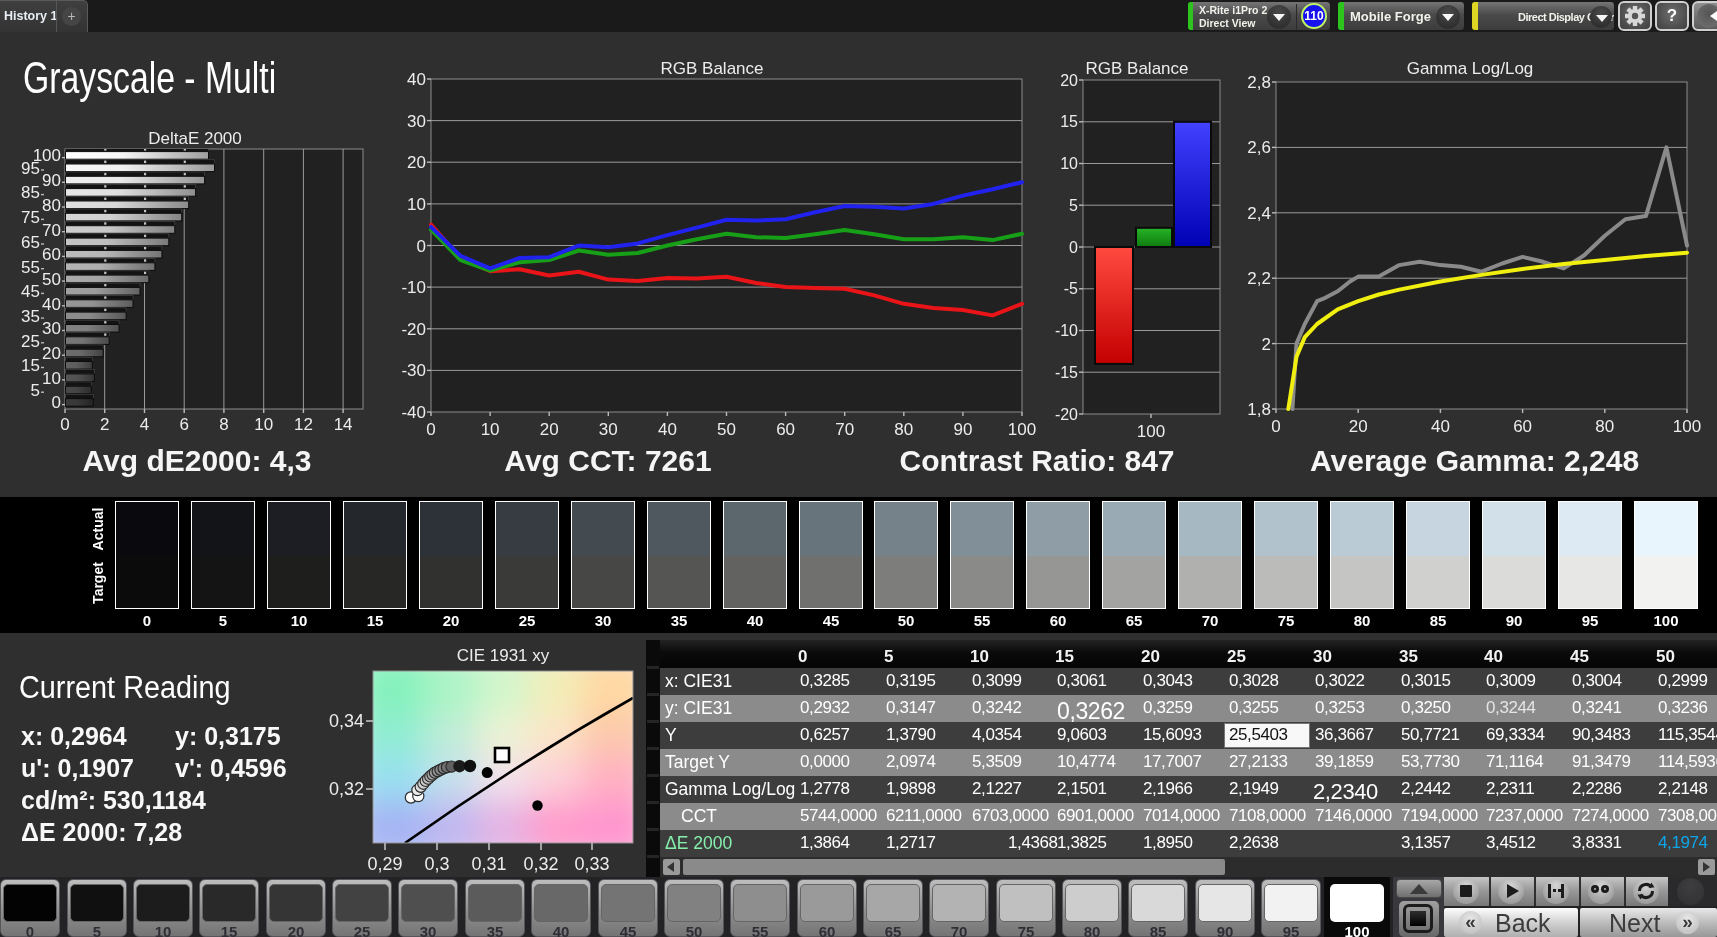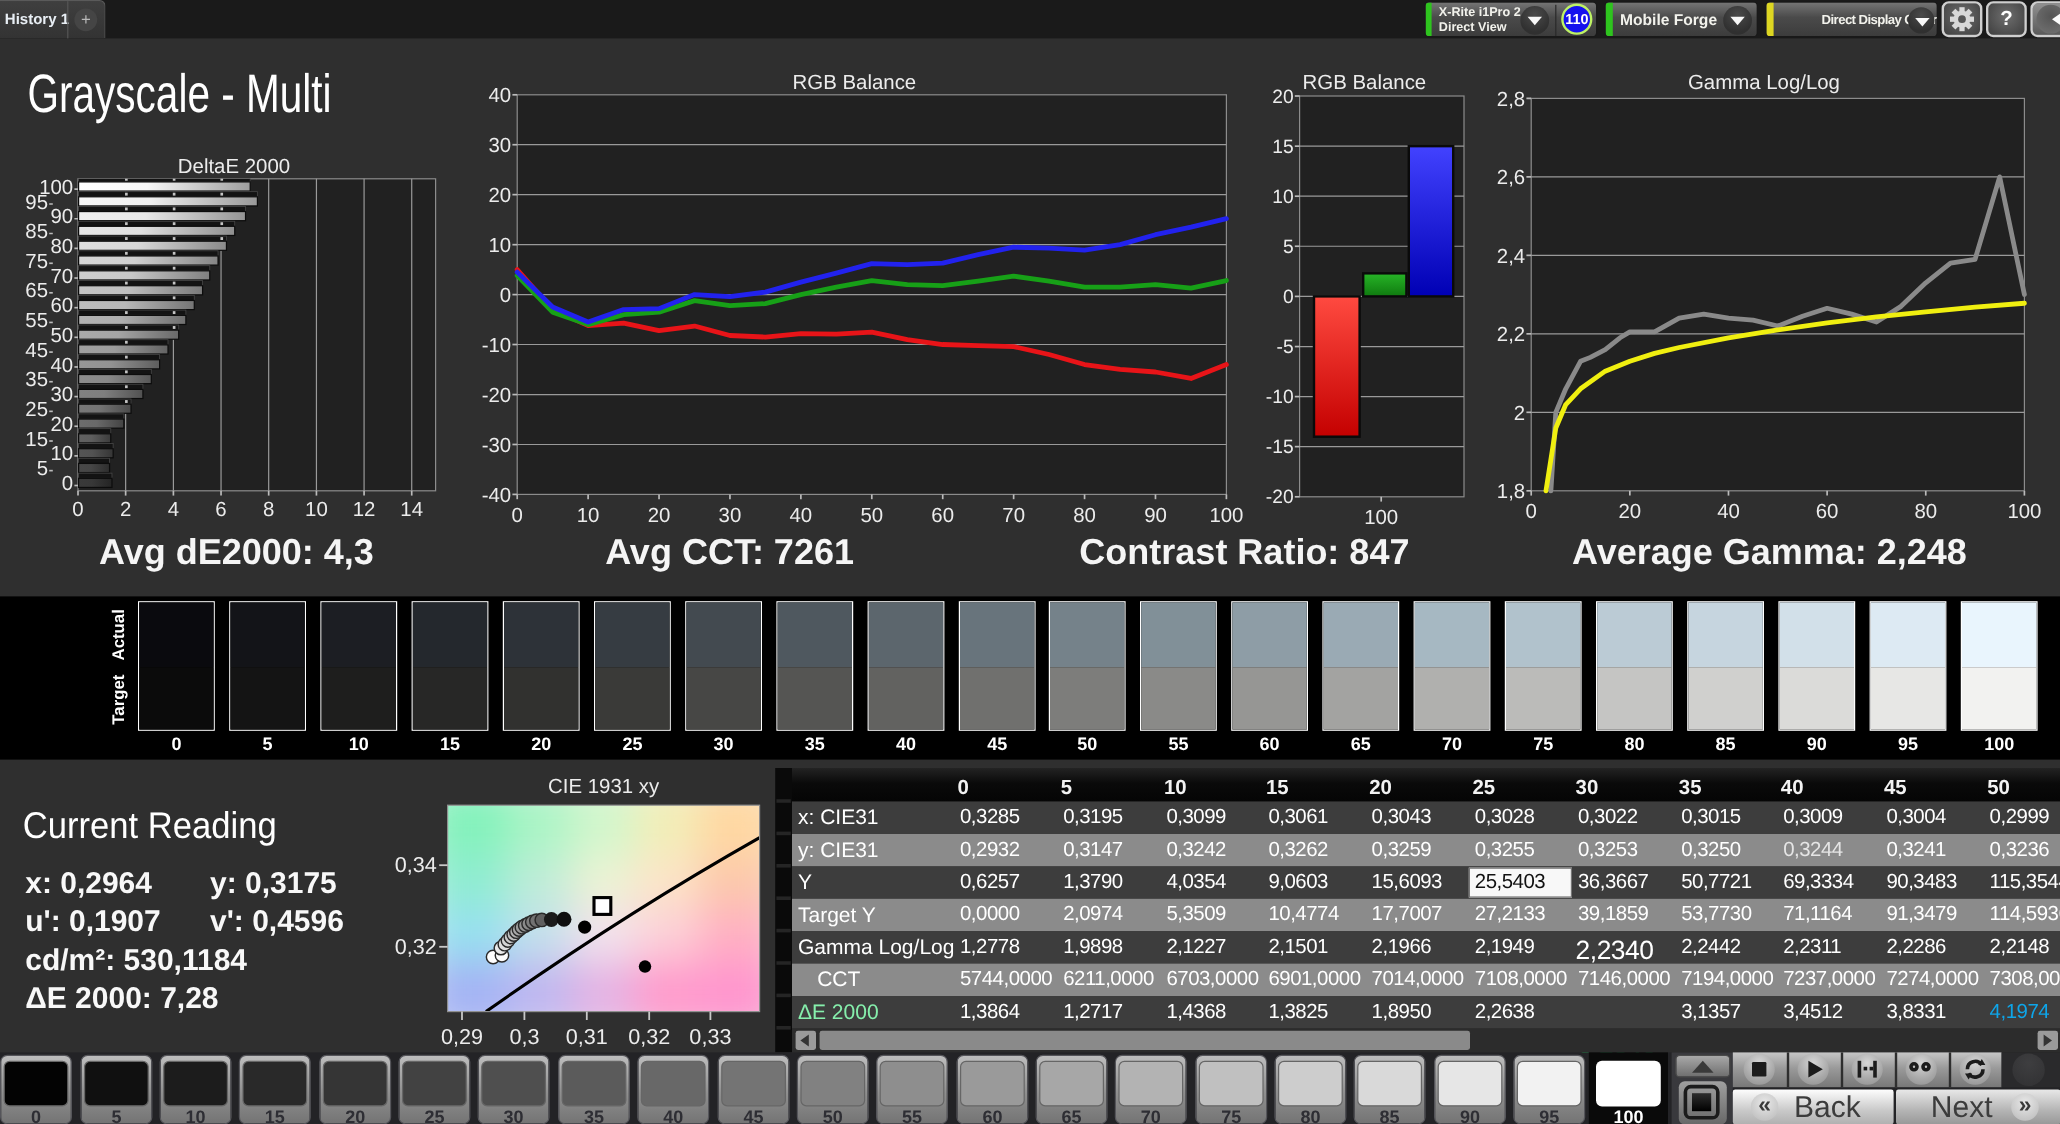--- a/index.html
+++ b/index.html
@@ -674,21 +674,21 @@
 <div class="abs" style="left:1315px;top:671px;color:#fff;font-size:17px;letter-spacing:-0.4px;">0,3022</div>
 <div class="abs" style="left:1401px;top:671px;color:#fff;font-size:17px;letter-spacing:-0.4px;">0,3015</div>
 <div class="abs" style="left:1486px;top:671px;color:#fff;font-size:17px;letter-spacing:-0.4px;">0,3009</div>
 <div class="abs" style="left:1572px;top:671px;color:#fff;font-size:17px;letter-spacing:-0.4px;">0,3004</div>
 <div class="abs" style="left:1658px;top:671px;color:#fff;font-size:17px;letter-spacing:-0.4px;">0,2999</div>
 <div class="abs" style="left:660px;top:695px;width:1057px;height:27px;background:#8b8b8b;"></div>
 <div class="abs" style="left:665px;top:698px;color:#fff;font-size:17.5px;">y: CIE31</div>
 <div class="abs" style="left:800px;top:698px;color:#fff;font-size:17px;letter-spacing:-0.4px;">0,2932</div>
 <div class="abs" style="left:886px;top:698px;color:#fff;font-size:17px;letter-spacing:-0.4px;">0,3147</div>
 <div class="abs" style="left:972px;top:698px;color:#fff;font-size:17px;letter-spacing:-0.4px;">0,3242</div>
-<div class="abs" style="left:1057px;top:698px;color:#fff;font-size:17px;letter-spacing:-0.4px;">0,3262</div>
+<div class="abs" style="left:1057px;top:698px;color:#fff;font-size:23px;letter-spacing:-0.4px;">0,3262</div>
 <div class="abs" style="left:1143px;top:698px;color:#fff;font-size:17px;letter-spacing:-0.4px;">0,3259</div>
 <div class="abs" style="left:1229px;top:698px;color:#fff;font-size:17px;letter-spacing:-0.4px;">0,3255</div>
 <div class="abs" style="left:1315px;top:698px;color:#fff;font-size:17px;letter-spacing:-0.4px;">0,3253</div>
 <div class="abs" style="left:1401px;top:698px;color:#fff;font-size:17px;letter-spacing:-0.4px;">0,3250</div>
 <div class="abs" style="left:1486px;top:698px;color:#e5e5e5;font-size:17px;letter-spacing:-0.4px;">0,3244</div>
 <div class="abs" style="left:1572px;top:698px;color:#fff;font-size:17px;letter-spacing:-0.4px;">0,3241</div>
 <div class="abs" style="left:1658px;top:698px;color:#fff;font-size:17px;letter-spacing:-0.4px;">0,3236</div>
 <div class="abs" style="left:660px;top:722px;width:1057px;height:27px;background:#3d3d3d;"></div>
 <div class="abs" style="left:665px;top:725px;color:#fff;font-size:17.5px;">Y</div>
 <div class="abs" style="left:800px;top:725px;color:#fff;font-size:17px;letter-spacing:-0.4px;">0,6257</div>
@@ -739,21 +739,21 @@
 <div class="abs" style="left:1229px;top:806px;color:#fff;font-size:17px;letter-spacing:-0.4px;">7108,0000</div>
 <div class="abs" style="left:1315px;top:806px;color:#fff;font-size:17px;letter-spacing:-0.4px;">7146,0000</div>
 <div class="abs" style="left:1401px;top:806px;color:#fff;font-size:17px;letter-spacing:-0.4px;">7194,0000</div>
 <div class="abs" style="left:1486px;top:806px;color:#fff;font-size:17px;letter-spacing:-0.4px;">7237,0000</div>
 <div class="abs" style="left:1572px;top:806px;color:#fff;font-size:17px;letter-spacing:-0.4px;">7274,0000</div>
 <div class="abs" style="left:1658px;top:806px;color:#fff;font-size:17px;letter-spacing:-0.4px;">7308,0000</div>
 <div class="abs" style="left:660px;top:830px;width:1057px;height:27px;background:#3d3d3d;"></div>
 <div class="abs" style="left:665px;top:833px;color:#86efac;font-size:17.5px;">ΔE 2000</div>
 <div class="abs" style="left:800px;top:833px;color:#fff;font-size:17px;letter-spacing:-0.4px;">1,3864</div>
 <div class="abs" style="left:886px;top:833px;color:#fff;font-size:17px;letter-spacing:-0.4px;">1,2717</div>
-<div class="abs" style="left:972px;top:833px;color:#fff;font-size:17px;letter-spacing:-0.4px;">1,4368</div>
+<div class="abs" style="left:1008px;top:833px;color:#fff;font-size:17px;letter-spacing:-0.4px;">1,4368</div>
 <div class="abs" style="left:1057px;top:833px;color:#fff;font-size:17px;letter-spacing:-0.4px;">1,3825</div>
 <div class="abs" style="left:1143px;top:833px;color:#fff;font-size:17px;letter-spacing:-0.4px;">1,8950</div>
 <div class="abs" style="left:1229px;top:833px;color:#fff;font-size:17px;letter-spacing:-0.4px;">2,2638</div>
 <div class="abs" style="left:1315px;top:833px;color:#22c55e;font-size:22px;letter-spacing:-0.4px;margin-top:39px;">2,7342</div>
 <div class="abs" style="left:1401px;top:833px;color:#fff;font-size:17px;letter-spacing:-0.4px;">3,1357</div>
 <div class="abs" style="left:1486px;top:833px;color:#fff;font-size:17px;letter-spacing:-0.4px;">3,4512</div>
 <div class="abs" style="left:1572px;top:833px;color:#fff;font-size:17px;letter-spacing:-0.4px;">3,8331</div>
 <div class="abs" style="left:1658px;top:833px;color:#0ea5e9;font-size:17px;letter-spacing:-0.4px;">4,1974</div>
 <div class="abs" style="left:660px;top:857px;width:1057px;height:20px;background:#2c2c2c;"></div>
 <div class="abs" style="left:663px;top:859px;width:17px;height:16px;background:#9a9a9a;border-radius:2px;"></div>

